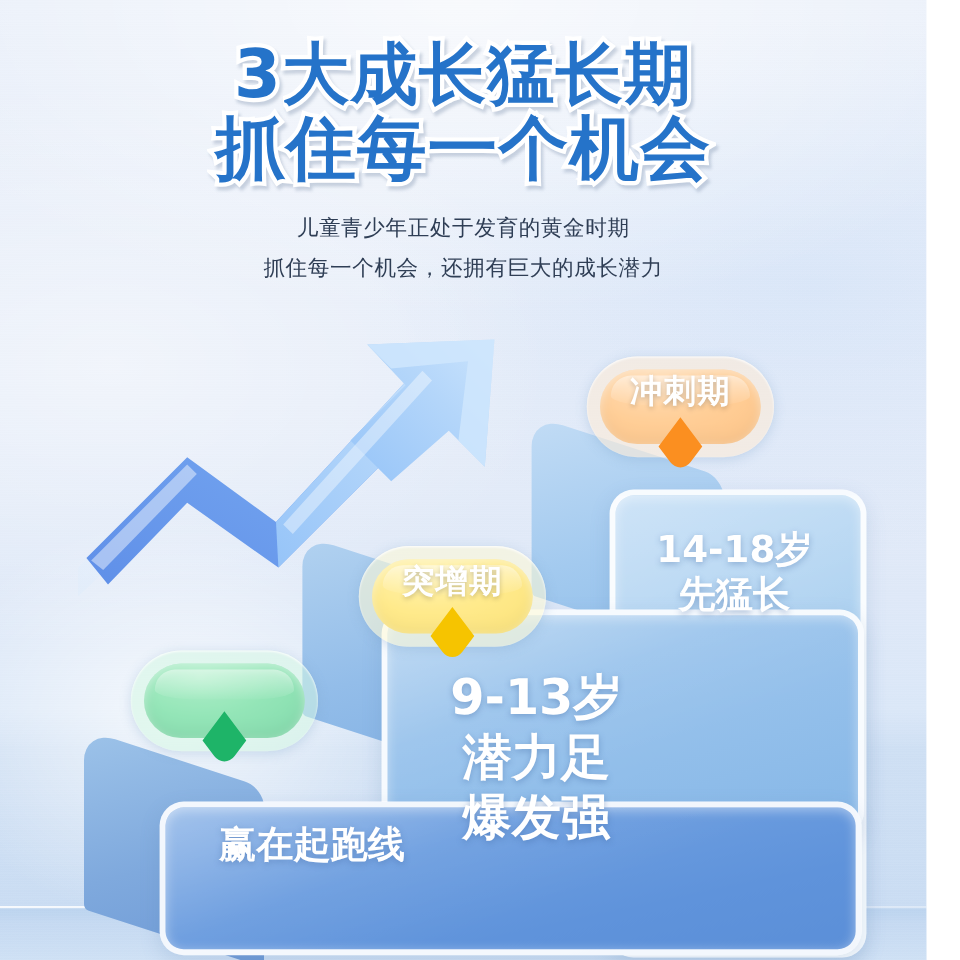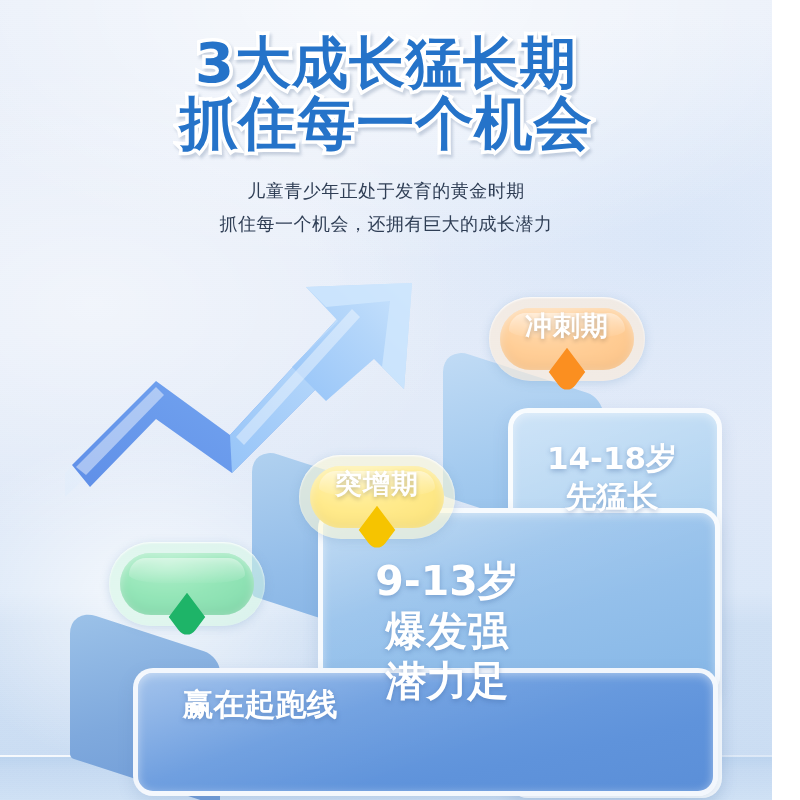--- a/index.html
+++ b/index.html
@@ -373,22 +373,22 @@
     <div class="step-face" id="step1-face">
       <div class="sheen"></div>
     </div>
 
     <div class="step-text" id="step3-text">
       <div>14-18岁</div>
       <div>先猛长</div>
     </div>
     <div class="step-text" id="step2-text">
       <div>9-13岁</div>
+      <div>潜力足</div>
       <div>爆发强</div>
-      <div>潜力足</div>
     </div>
     <div class="step-text" id="step1-text">
       <div>赢在起跑线</div>
     </div>
   </div>
 
   <div class="badge" id="badge-orange">
     <div class="gloss"></div>
     <span>冲刺期</span>
   </div>

